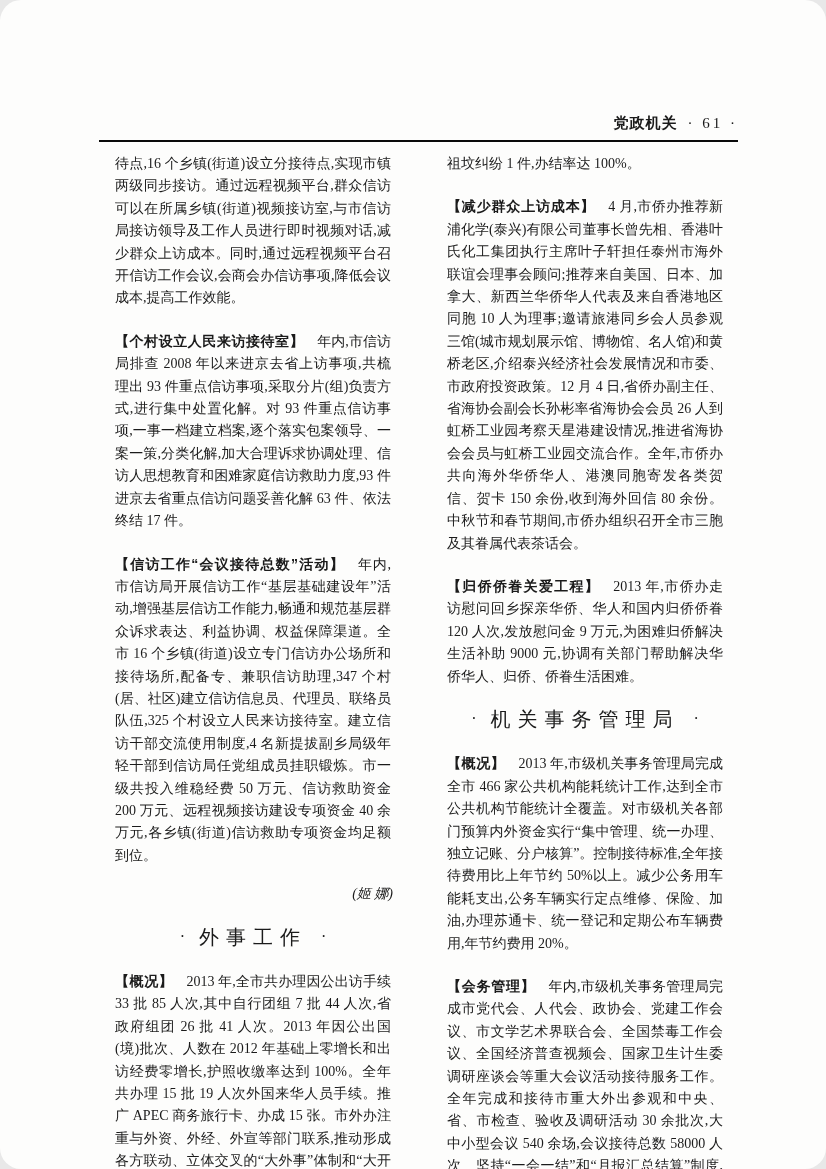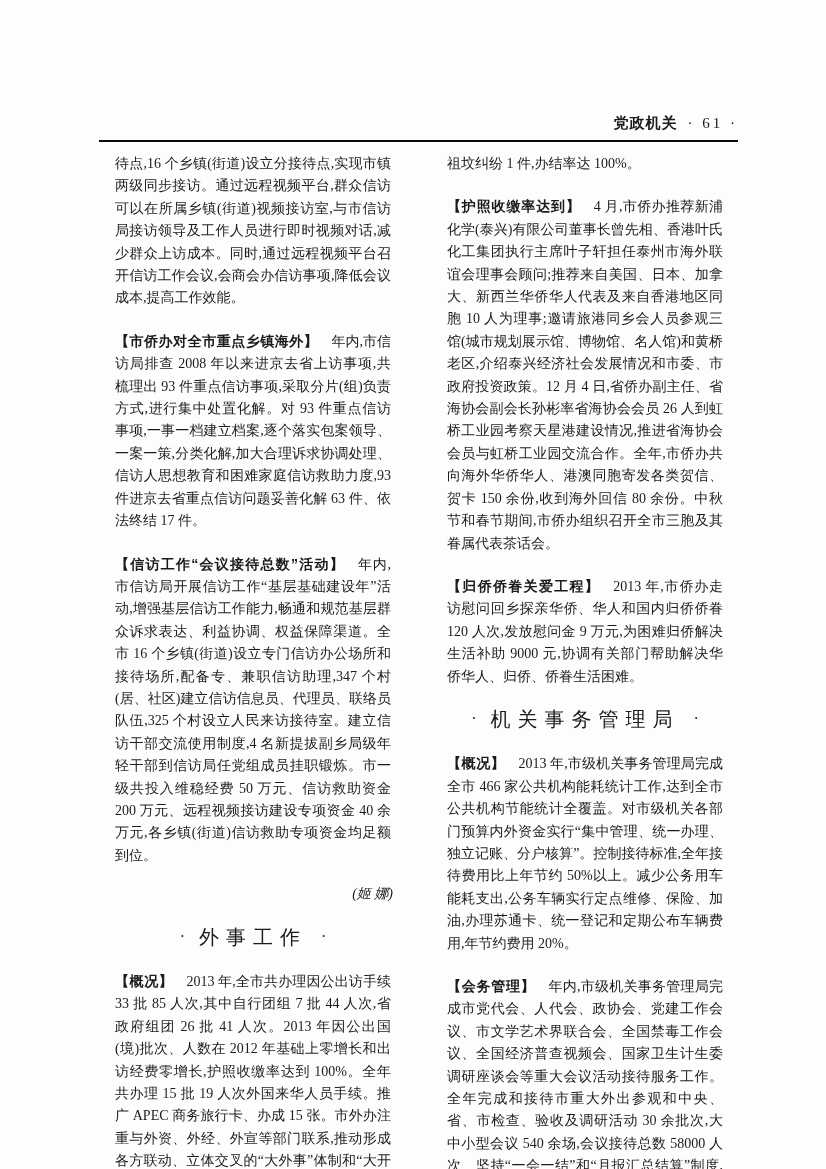--- a/index.html
+++ b/index.html
@@ -4,20 +4,21 @@
 <style>
   html,body{margin:0;padding:0;background:#e8e8e8;}
   .page{
     position:relative;
     width:826px;height:1169px;
     background:#fdfdfc;
     margin:0 auto;
     overflow:hidden;
     color:#1b1b1b;
     font-family:"Liberation Serif","DejaVu Serif",serif;
+    border-radius:21px;
   }
   .page-header{
     margin:0 88px 0 99px;
     padding-top:114px;
     display:flex;
     justify-content:flex-end;
     align-items:baseline;
     gap:10px;
   }
   .page-header .sect-label{
@@ -91,21 +92,21 @@
     <span class="sect-label">党政机关</span>
     <span class="page-num">· 61 ·</span>
   </div>
   <hr class="header-rule">
 
   <div class="columns">
 
     <div class="col">
       <p class="para">待点,16 个乡镇(街道)设立分接待点,实现市镇两级同步接访。通过远程视频平台,群众信访可以在所属乡镇(街道)视频接访室,与市信访局接访领导及工作人员进行即时视频对话,减少群众上访成本。同时,通过远程视频平台召开信访工作会议,会商会办信访事项,降低会议成本,提高工作效能。</p>
 
-      <p class="entry"><span class="tag">【市侨办对全市重点乡镇海外】</span><span>年内,市信访局排查 2008 年以来进京去省上访事项,共梳理出 93 件重点信访事项,采取分片(组)负责方式,进行集中处置化解。对 93 件重点信访事项,一事一档建立档案,逐个落实包案领导、一案一策,分类化解,加大合理诉求协调处理、信访人思想教育和困难家庭信访救助力度,93 件进京去省重点信访问题妥善化解 63 件、依法终结 17 件。</span></p>
+      <p class="entry"><span class="tag">【个村设立人民来访接待室】</span><span>年内,市信访局排查 2008 年以来进京去省上访事项,共梳理出 93 件重点信访事项,采取分片(组)负责方式,进行集中处置化解。对 93 件重点信访事项,一事一档建立档案,逐个落实包案领导、一案一策,分类化解,加大合理诉求协调处理、信访人思想教育和困难家庭信访救助力度,93 件进京去省重点信访问题妥善化解 63 件、依法终结 17 件。</span></p>
 
       <p class="entry"><span class="tag">【信访工作“会议接待总数”活动】</span><span>年内,市信访局开展信访工作“基层基础建设年”活动,增强基层信访工作能力,畅通和规范基层群众诉求表达、利益协调、权益保障渠道。全市 16 个乡镇(街道)设立专门信访办公场所和接待场所,配备专、兼职信访助理,347 个村(居、社区)建立信访信息员、代理员、联络员队伍,325 个村设立人民来访接待室。建立信访干部交流使用制度,4 名新提拔副乡局级年轻干部到信访局任党组成员挂职锻炼。市一级共投入维稳经费 50 万元、信访救助资金 200 万元、远程视频接访建设专项资金 40 余万元,各乡镇(街道)信访救助专项资金均足额到位。</span></p>
       <p class="sign-line">(姬  娜)</p>
 
       <div class="sect-heading">
         <span class="dot">·</span>
         <span>外事工作</span>
         <span class="dot">·</span>
       </div>
 
@@ -116,21 +117,21 @@
         <span>侨务及港澳工作</span>
         <span class="dot">·</span>
       </div>
 
       <p class="entry"><span class="tag">【概述】</span><span>2013 年,市侨办共接待到泰兴探亲访友华侨、华人,港澳同胞 26 人次,办理各类来信来访 13 件(次),其他华侨身份认定 2 件,办理归侨证 1 件,解决侨眷实际困难 2 件,港胞房屋纠纷 4 件,“三侨生”(归侨青年、归侨子女、华侨在国内的子女)身份认定 3 件,</span></p>
     </div>
 
     <div class="col">
       <p class="para">祖坟纠纷 1 件,办结率达 100%。</p>
 
-      <p class="entry"><span class="tag">【护照收缴率达到】</span><span>4 月,市侨办推荐新浦化学(泰兴)有限公司董事长曾先相、香港叶氏化工集团执行主席叶子轩担任泰州市海外联谊会理事会顾问;推荐来自美国、日本、加拿大、新西兰华侨华人代表及来自香港地区同胞 10 人为理事;邀请旅港同乡会人员参观三馆(城市规划展示馆、博物馆、名人馆)和黄桥老区,介绍泰兴经济社会发展情况和市委、市政府投资政策。12 月 4 日,省侨办副主任、省海协会副会长孙彬率省海协会会员 26 人到虹桥工业园考察天星港建设情况,推进省海协会会员与虹桥工业园交流合作。全年,市侨办共向海外华侨华人、港澳同胞寄发各类贺信、贺卡 150 余份,收到海外回信 80 余份。中秋节和春节期间,市侨办组织召开全市三胞及其眷属代表茶话会。</span></p>
+      <p class="entry"><span class="tag">【减少群众上访成本】</span><span>4 月,市侨办推荐新浦化学(泰兴)有限公司董事长曾先相、香港叶氏化工集团执行主席叶子轩担任泰州市海外联谊会理事会顾问;推荐来自美国、日本、加拿大、新西兰华侨华人代表及来自香港地区同胞 10 人为理事;邀请旅港同乡会人员参观三馆(城市规划展示馆、博物馆、名人馆)和黄桥老区,介绍泰兴经济社会发展情况和市委、市政府投资政策。12 月 4 日,省侨办副主任、省海协会副会长孙彬率省海协会会员 26 人到虹桥工业园考察天星港建设情况,推进省海协会会员与虹桥工业园交流合作。全年,市侨办共向海外华侨华人、港澳同胞寄发各类贺信、贺卡 150 余份,收到海外回信 80 余份。中秋节和春节期间,市侨办组织召开全市三胞及其眷属代表茶话会。</span></p>
 
       <p class="entry"><span class="tag">【归侨侨眷关爱工程】</span><span>2013 年,市侨办走访慰问回乡探亲华侨、华人和国内归侨侨眷 120 人次,发放慰问金 9 万元,为困难归侨解决生活补助 9000 元,协调有关部门帮助解决华侨华人、归侨、侨眷生活困难。</span></p>
 
 
       <div class="sect-heading">
         <span class="dot">·</span>
         <span>机关事务管理局</span>
         <span class="dot">·</span>
       </div>
 

